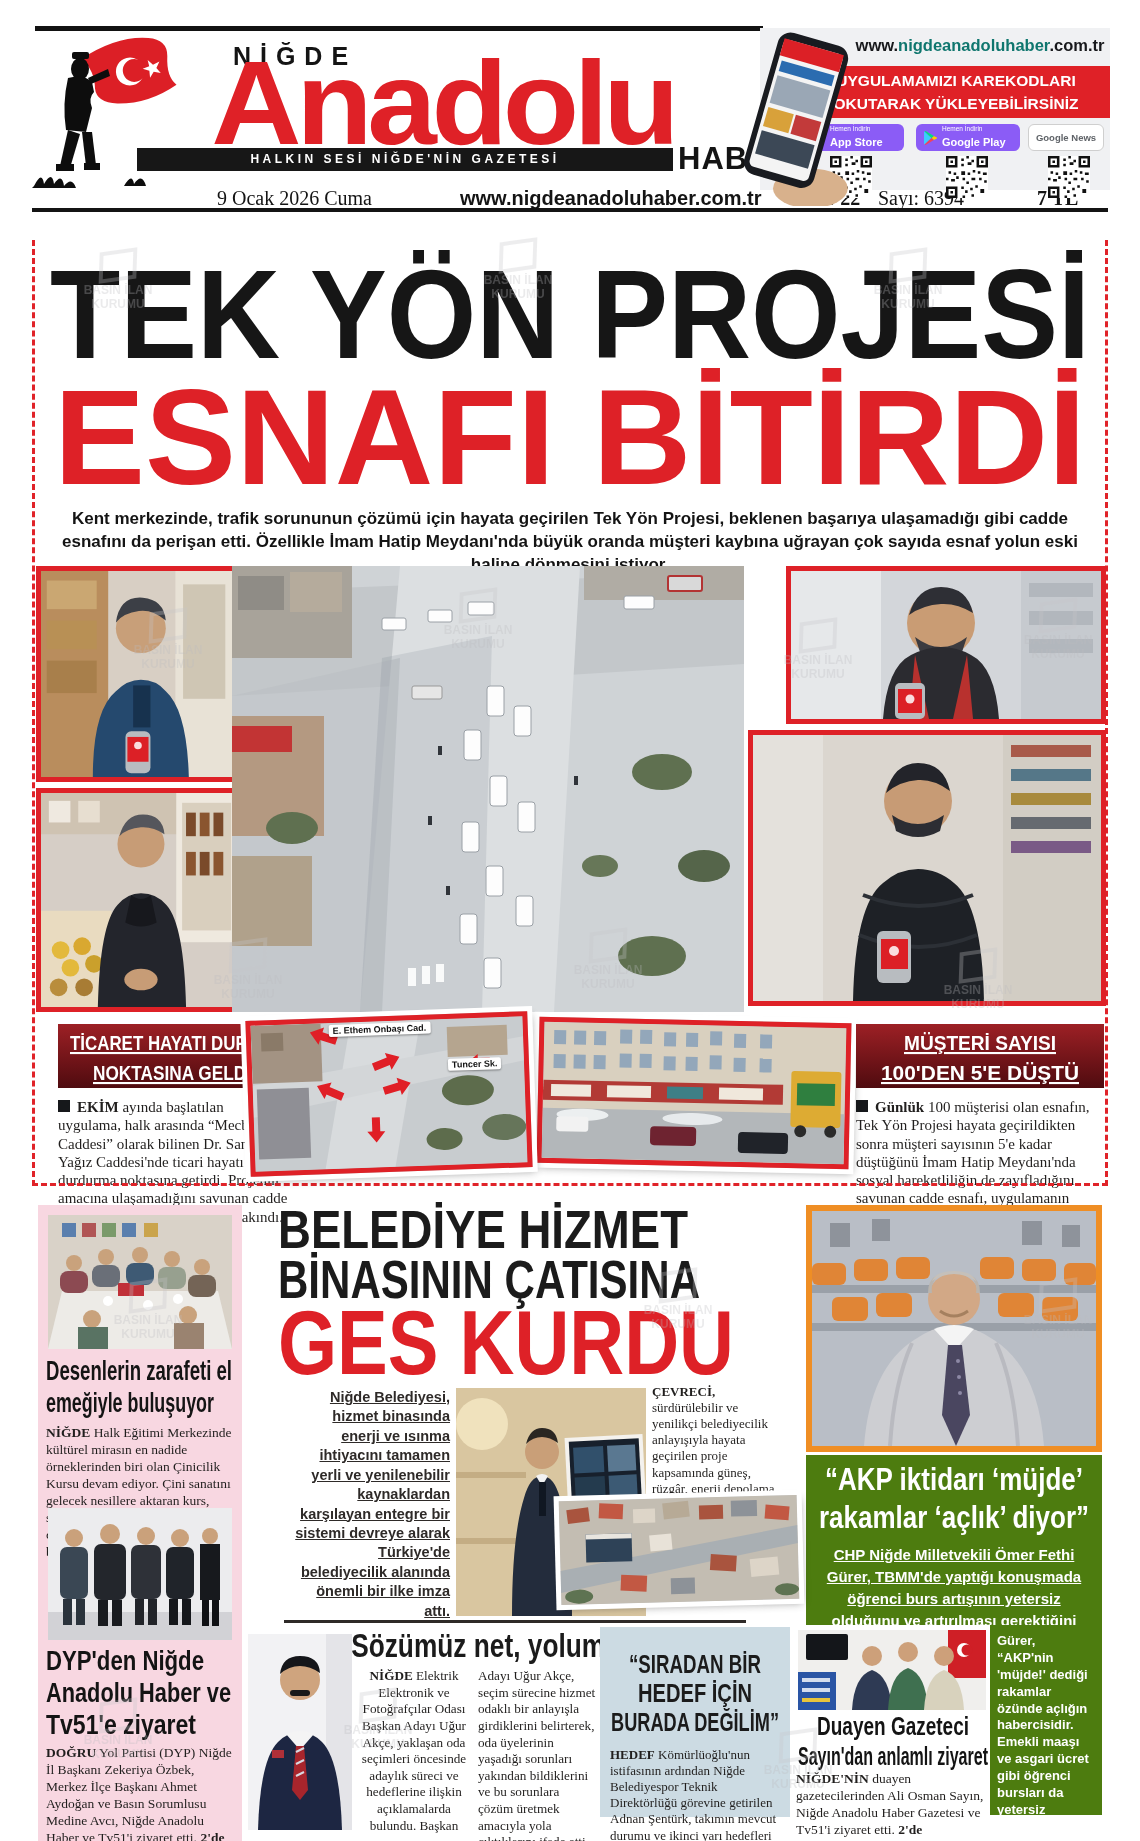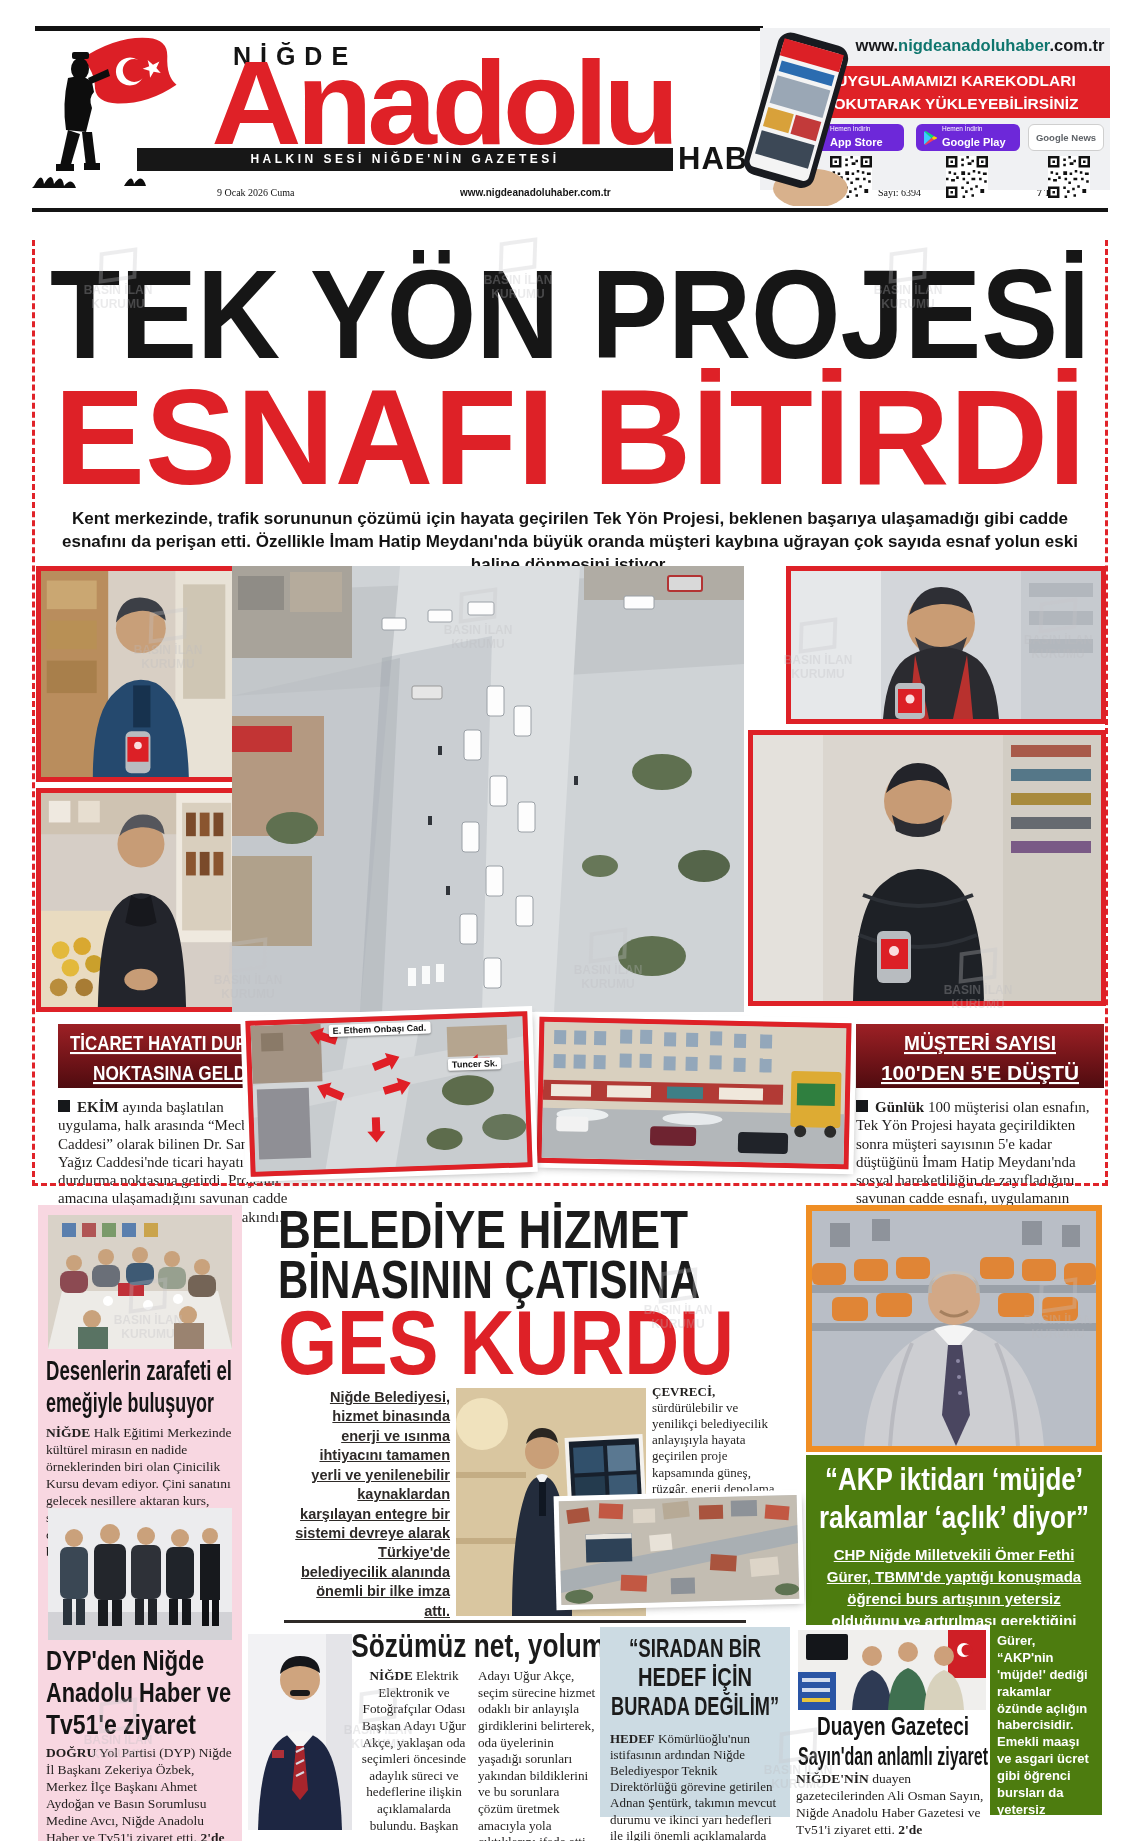--- a/index.html
+++ b/index.html
@@ -14,26 +14,26 @@
 .photo>svg{width:100%;height:100%;display:block}
 .redb{border:5px solid #de2127}
 .whiteb{box-shadow:0 0 0 5px #fff,3px 4px 9px rgba(30,30,30,.45)}
 svg.fit{position:absolute;overflow:visible}
 svg.fit text{font-family:"Liberation Sans",sans-serif;font-weight:bold}
 .titlebox{position:absolute;background:linear-gradient(#9d2025,#4f0b0f);text-align:center;color:#fff;z-index:3}
 .orangebg{background:#4d7c0f}
 .bluebox{background:#ccdbe3}
 .pinkbg{background:#f8d7e1}
 .maplabel{position:absolute;background:#fff;color:#111;font-weight:bold;font-size:9px;padding:1px 4px;border-radius:2px;z-index:4;white-space:nowrap;box-shadow:0 1px 2px rgba(0,0,0,.4)}
-.badge{position:absolute;height:27px;background:#6d28d9;color:#fff;border-radius:6px;display:flex;align-items:center;gap:5px;padding:0 8px}
+.badge{position:absolute;height:27px;background:#8b5cf6;color:#fff;border-radius:6px;display:flex;align-items:center;gap:5px;padding:0 8px}
 .badge .bname{font-weight:bold;font-size:11px;white-space:nowrap}
 .badge .bpre{font-size:6.5px;white-space:nowrap}
 .badge.light{background:#fff;color:#5f6368;border:1px solid #cfcfcf}
 .qr{position:absolute;width:42px;height:42px}
-.pageinfo{position:absolute;font-family:"Liberation Serif",serif;font-size:10px;color:#141414;white-space:nowrap}
+.pageinfo{position:absolute;font-family:"Liberation Serif",serif;font-size:20px;color:#141414;white-space:nowrap}
 .kickerbar{position:absolute;background:#df2127;z-index:3}
 .dashframe{position:absolute;border-left:3px dashed #e02329;border-right:3px dashed #e02329;border-bottom:3px dashed #e02329;z-index:1}
 .subhead-underline{text-decoration:underline}
 </style>
 </head>
 <body>
 
 <div id="page">
 
   <svg width="0" height="0" style="position:absolute">
@@ -557,21 +557,21 @@
       <path d="M38,100 l14,16 14,-16 q-14,-6 -28,0z" fill="#f4f4f4"></path>
       <path d="M48,112 h8 l4,44 -8,10 -8,-10 z" fill="#a8252c"></path>
       <path d="M48,118 l8,-4 M48,130 l8,-4 M48,142 l8,-4" stroke="#d8d8e0" stroke-width="2"></path>
       <rect x="24" y="116" width="12" height="8" fill="#b03038"></rect>
     </svg>
   </div>
 
   <p class="abs serif" style="left:358px;top:1668px;width:112px;font-size:13.2px;line-height:1.26;text-align:center"><b>NİĞDE</b><span> Elektrik Elektronik ve Fotoğrafçılar Odası Başkan Adayı Uğur Akçe, yaklaşan oda seçimleri öncesinde adaylık süreci ve hedeflerine ilişkin açıklamalarda bulundu. Başkan</span></p>
   <p class="abs serif" style="left:478px;top:1668px;width:118px;font-size:13.2px;line-height:1.26"><span>Adayı Uğur Akçe, seçim sürecine hizmet odaklı bir anlayışla girdiklerini belirterek, oda üyelerinin yaşadığı sorunları yakından bildiklerini ve bu sorunlara çözüm üretmek amacıyla yola çıktıklarını ifade etti.</span> </p>
 
-  <div class="abs bluebox" style="left:600px;top:1627px;width:190px;height:190px;padding:10px 10px 0 10px;z-index:2">
+  <div class="abs bluebox" style="left:600px;top:1627px;width:190px;height:190px;padding:26px 10px 0 10px;z-index:2">
     <div style="text-align:center">
       <svg class="fit" style="position:static" width="170" height="25">
           <text x="85" y="20" text-anchor="middle" font-size="25" fill="#1b1b1b" textLength="132" lengthAdjust="spacingAndGlyphs">“SIRADAN BİR</text>
         </svg>
       <svg class="fit" style="position:static" width="170" height="25">
           <text x="85" y="20" text-anchor="middle" font-size="25" fill="#1b1b1b" textLength="114" lengthAdjust="spacingAndGlyphs">HEDEF İÇİN</text>
         </svg>
       <svg class="fit" style="position:static" width="170" height="25">
           <text x="85" y="20" text-anchor="middle" font-size="25" fill="#1b1b1b" textLength="168" lengthAdjust="spacingAndGlyphs">BURADA DEĞİLİM”</text>
         </svg>

